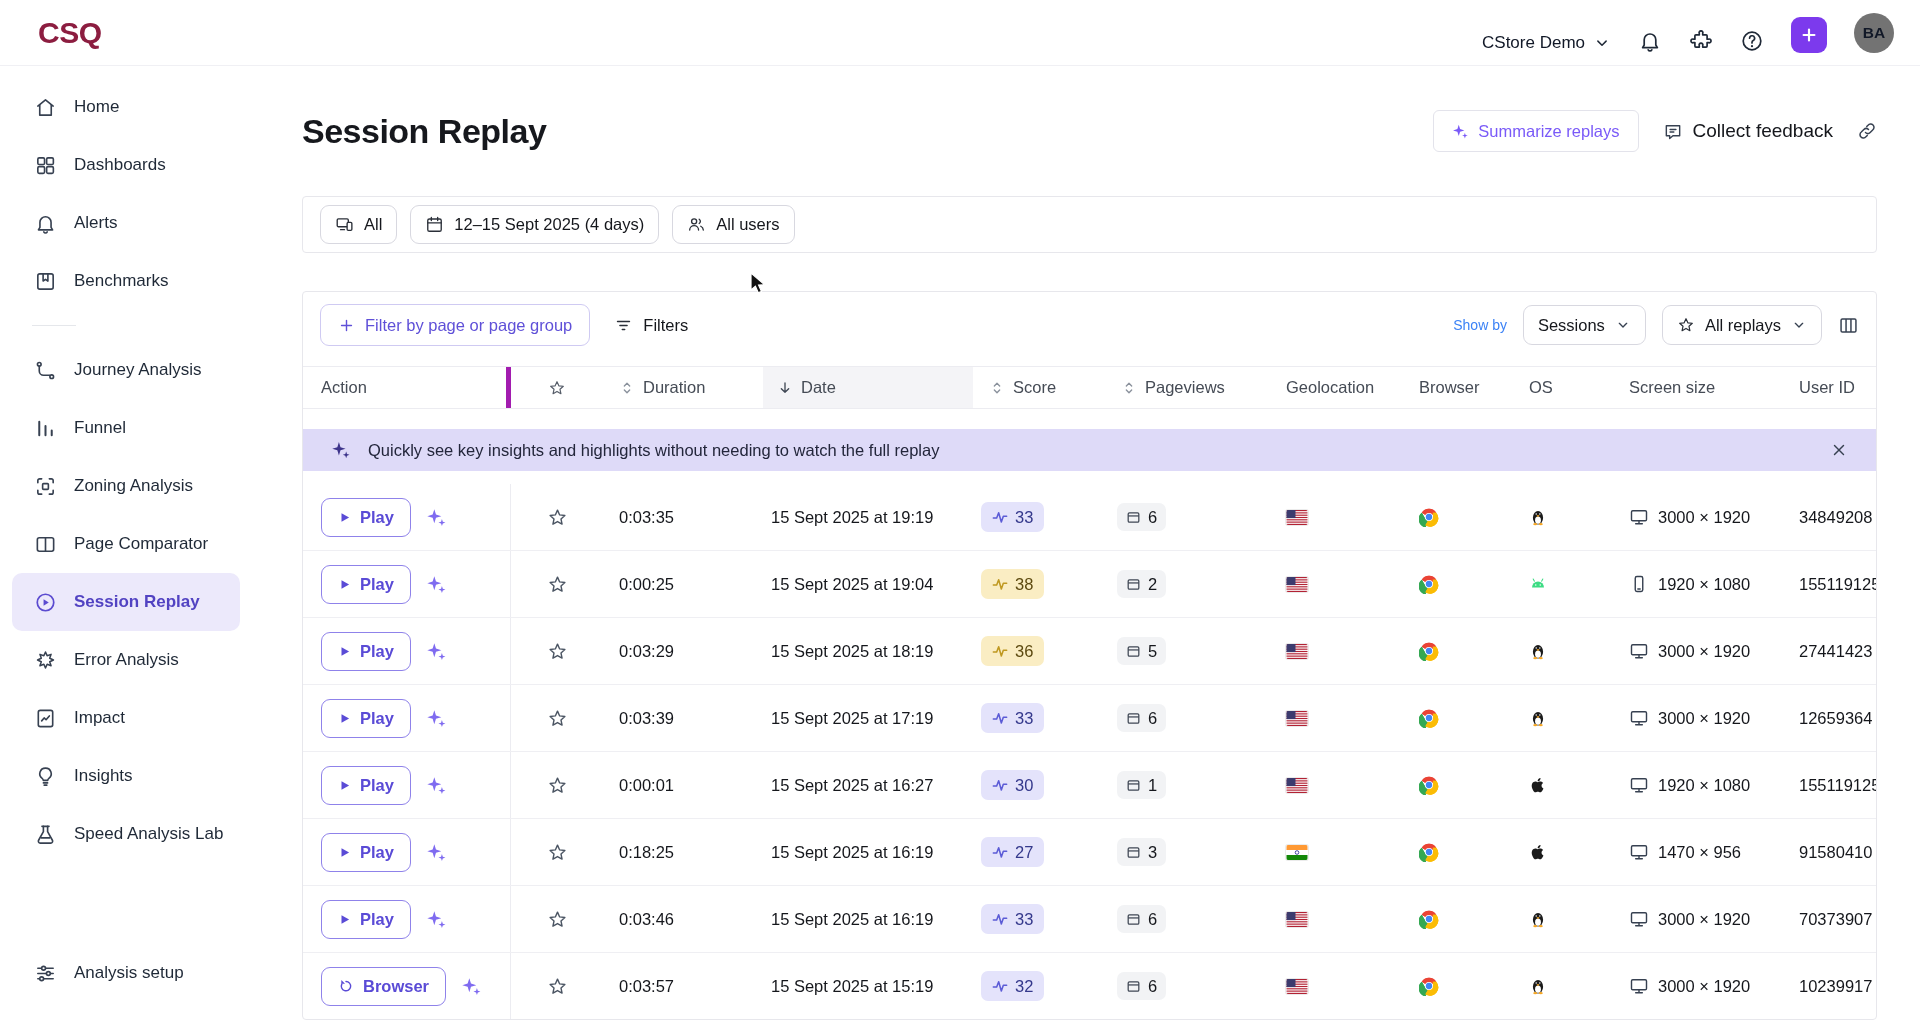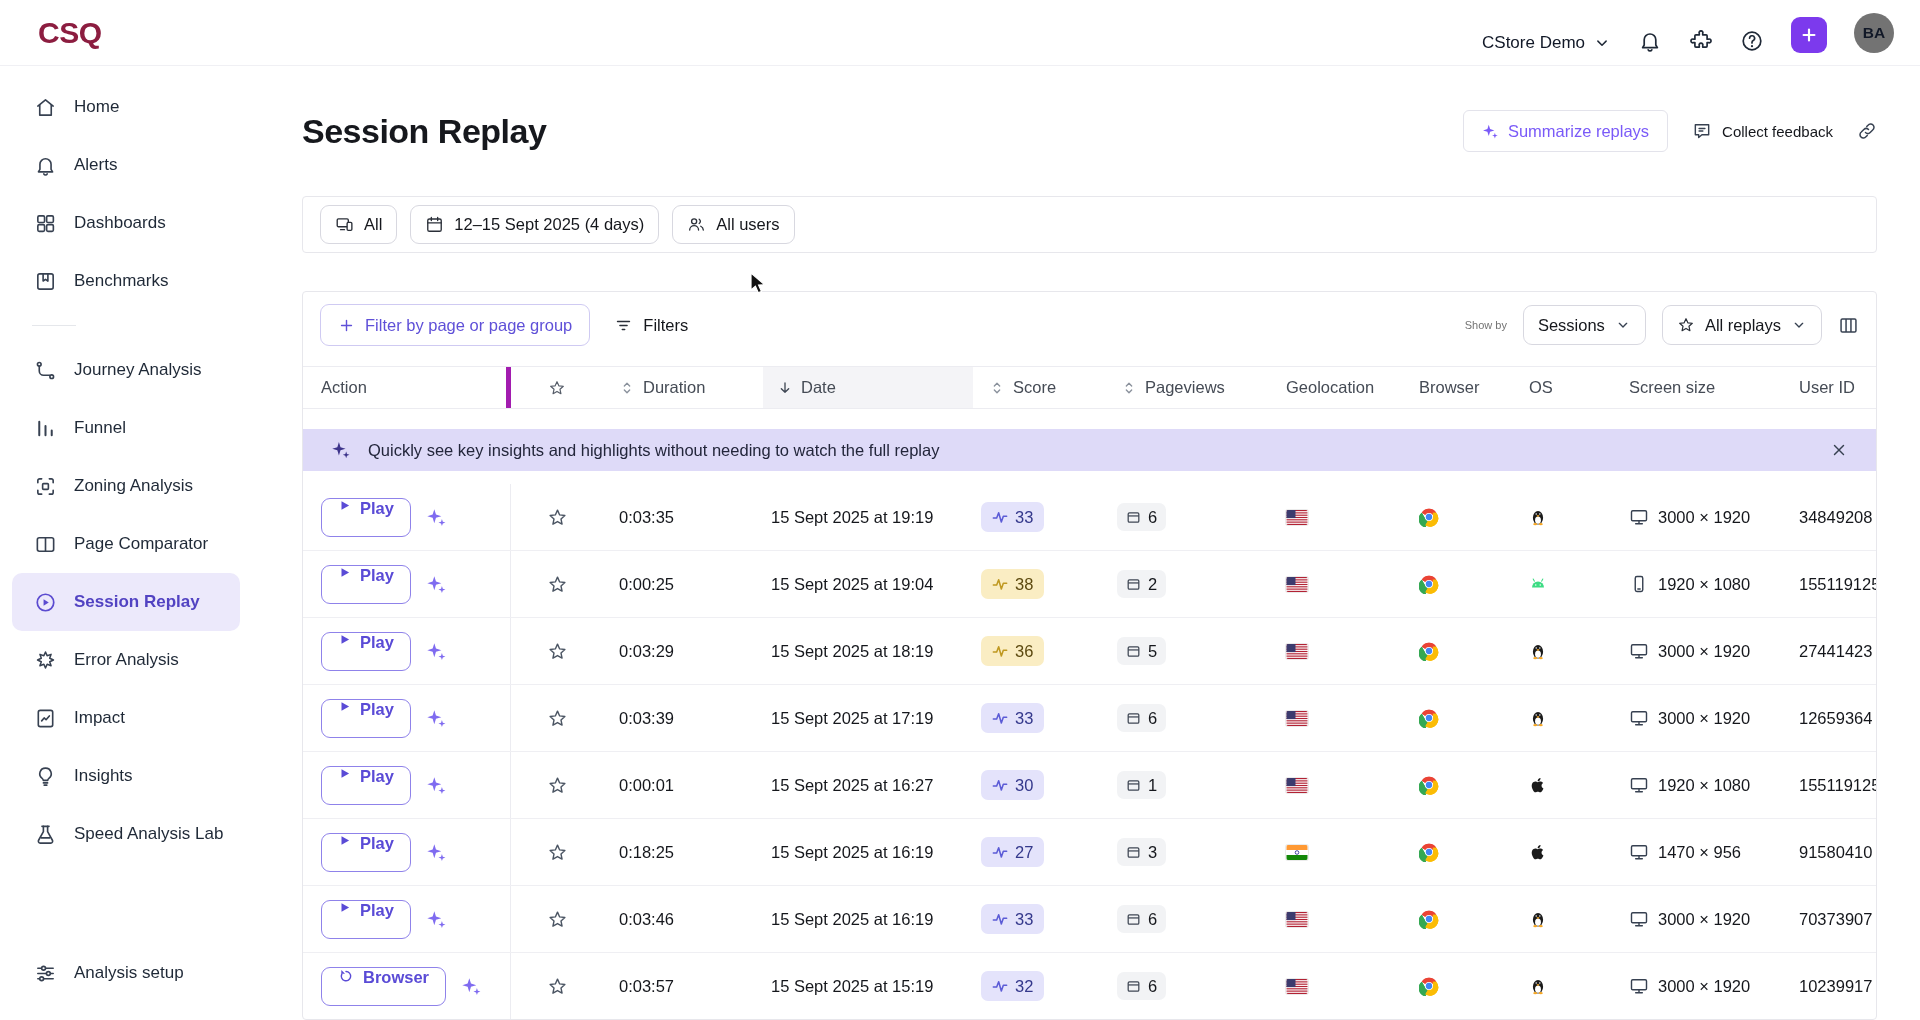--- a/index.html
+++ b/index.html
@@ -38,38 +38,38 @@
   .side-spacer{flex:1}
 
   
   .main{flex:1;padding:0 43px 0 50px;min-width:0}
   .page-head{margin-top:40px;height:50px;display:flex;align-items:center;justify-content:space-between}
   .page-head h1{margin:0;font-size:34px;font-weight:700;letter-spacing:-0.5px;color:#16181D}
   .head-actions{display:flex;align-items:center;gap:24px}
   .summarize-btn{display:inline-flex;align-items:center;gap:9px;height:42px;padding:0 18px;
     border:1px solid #E3E3EB;border-radius:6px;background:#fff;color:#7A5AF8;font-size:16.5px;font-weight:500}
   .summarize-btn svg{color:#7A5AF8}
-  .feedback-btn{display:inline-flex;align-items:center;gap:10px;font-size:15px;color:#15171C}
+  .feedback-btn{display:inline-flex;align-items:flex-end;gap:10px;font-size:19px;color:#15171C}
   .feedback-btn svg{color:#374151}
   .icon-btn{display:inline-flex;align-items:center;justify-content:center;color:#374151}
 
   .card{border:1px solid #E7E7EC;border-radius:4px;background:#fff}
   .filter-card{height:57px;display:flex;align-items:center;gap:13px;padding:0 17px;margin:40px 0 38px}
   .fbtn{display:inline-flex;align-items:center;gap:10px;height:39px;padding:0 14px;border:1px solid #D8D8E0;
     border-radius:9px;background:#fff;font-size:16.5px;color:#15171C}
   .fbtn svg{color:#2A2F38}
 
   .table-card{height:729px;overflow:hidden;display:flex;flex-direction:column}
   .toolbar{height:74px;display:flex;align-items:center;padding:2px 17px 10px;gap:24px;flex:none}
   .filter-page-btn{display:inline-flex;align-items:center;gap:10px;height:42px;padding:0 17px;
     border:1px solid #CFCAF2;border-radius:9px;color:#5F50D8;font-size:16.5px;font-weight:500;background:#fff}
   .filters-btn{display:inline-flex;align-items:center;gap:10px;font-size:16.5px;color:#15171C}
   .filters-btn svg{color:#2A2F38}
   .toolbar-right{margin-left:auto;display:flex;align-items:center;gap:16px}
-  .showby{font-size:11px;color:#737373}
+  .showby{font-size:14px;color:#3b82f6}
   .dd-btn{display:inline-flex;align-items:center;gap:10px;height:40px;padding:0 14px;border:1px solid #D8D8E0;
     border-radius:9px;background:#fff;font-size:16.5px;color:#15171C}
   .dd-btn .chev{color:#374151}
   .dd-btn svg{color:#2A2F38}
 
   
   .thead,.trow{display:grid;grid-template-columns:208px 92px 160px 210px 140px 145px 135px 108px 102px 170px minmax(0,1fr);align-items:center}
   .thead{height:43px;border-top:1px solid #ECECF1;border-bottom:1px solid #ECECF1;
     font-size:16.5px;color:#454B55;font-weight:500;flex:none}
   .hcell{display:flex;align-items:center;gap:8px;height:100%;padding-left:16px}
@@ -93,21 +93,21 @@
   .cell{display:flex;align-items:center;height:100%;padding-left:16px}
   .c-action{padding-left:18px;border-right:1px solid #ECECF1;gap:0}
   .c-star{justify-content:center;padding-left:0}
   .c-date{padding-left:8px}
   .c-score{padding-left:8px}
   .c-pv{padding-left:4px}
   .c-geo{padding-left:28px}.c-browser{padding-left:26px}.c-os{padding-left:28px}
   .c-screen{padding-left:26px;gap:9px}
   .c-user{padding-left:26px;overflow:hidden;white-space:nowrap}
 
-  .play-btn{display:inline-flex;gap:9px;height:39px;padding:0 16px;
+  .play-btn{display:inline-flex;align-items:center;gap:9px;height:39px;padding:0 16px;
     border:1.5px solid #8F82EA;border-radius:9px;color:#5A4BD6;font-size:16.5px;font-weight:600;background:#fff}
   .play-glyph{width:13px;height:13px;fill:currentColor}
   .replay-glyph{display:none;width:16px;height:16px;color:currentColor}
   .is-replay .replay-glyph{display:block}
   .sparkle-btn{margin-left:15px;color:#7F6BF0;display:inline-flex}
   .star-btn{color:#4B5563;display:inline-flex}
 
   .score-badge{display:inline-flex;align-items:center;gap:7px;height:30px;padding:0 11px;border-radius:7px;font-weight:500}
   .score-blue{background:var(--score_blue_bg);color:var(--score_blue_fg)}
   .score-blue .pulse{color:#5B5BD6}
@@ -413,29 +413,29 @@
 
   <nav class="sidebar">
     <div class="side-item">
         <svg>
           <use href="#s-home"></use>
         </svg>
         <span>Home</span>
       </div>
     <div class="side-item">
         <svg>
+          <use href="#s-dash"></use>
+        </svg>
+        <span>Dashboards</span>
+      </div>
+    <div class="side-item">
+        <svg>
           <use href="#i-bell"></use>
         </svg>
         <span>Alerts</span>
-      </div>
-    <div class="side-item">
-        <svg>
-          <use href="#s-dash"></use>
-        </svg>
-        <span>Dashboards</span>
       </div>
     <div class="side-item">
         <svg>
           <use href="#s-bench"></use>
         </svg>
         <span>Benchmarks</span>
       </div>
     <div class="side-divider"></div>
     <div class="side-item">
         <svg>

